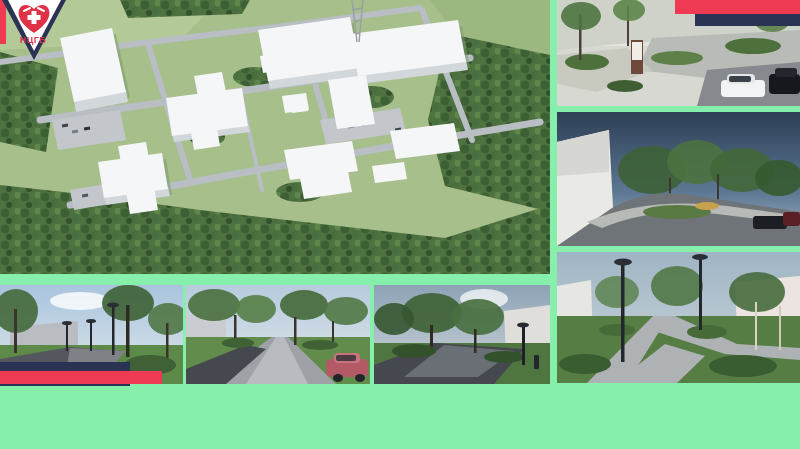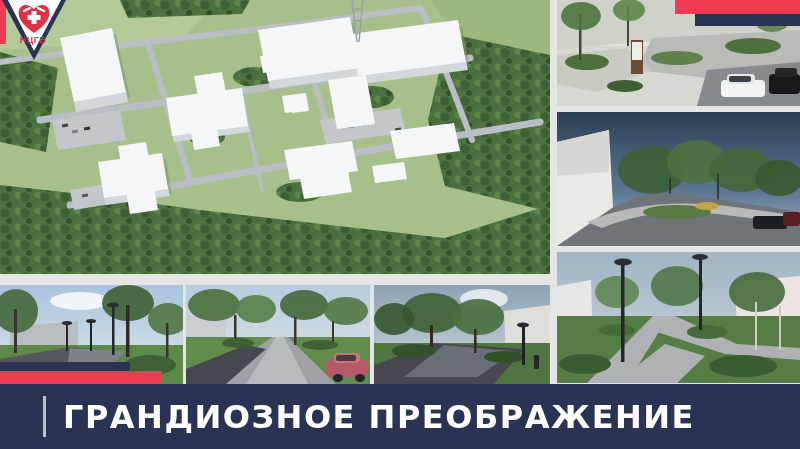--- a/index.html
+++ b/index.html
@@ -1,17 +1,17 @@
 <!DOCTYPE html>
 <html><head>
 <meta charset="utf-8">
 <style>
   html,body{margin:0;padding:0;background:#ffffff;}
   .slide{
-    position:relative;width:800px;height:449px;overflow:hidden;background:#e5e5e5;
+    position:relative;width:800px;height:449px;overflow:hidden;background:#86efac;
     font-family:"Liberation Sans","DejaVu Sans",sans-serif;
   }
   .tile{position:absolute;overflow:hidden;background:#cfd6cc;}
   .tile svg{display:block;width:100%;height:100%;}
   
   .t-main{left:0;top:0;width:550px;height:274px;}
   .t-ra{left:557px;top:0;width:243px;height:106px;}
   .t-rb{left:557px;top:112px;width:243px;height:134px;}
   .t-rc{left:557px;top:252px;width:243px;height:131px;}
   .t-b1{left:0;top:285px;width:183px;height:99px;}
@@ -369,18 +369,14 @@
       <g>
         <path d="M34 33 C22 25 17 17 19 10 C21 4 28 3 34 9 C40 3 47 4 49 10 C51 17 46 25 34 33 Z" fill="#e03246"></path>
         <rect x="31.5" y="11" width="5" height="13" fill="#ffffff"></rect>
         <rect x="27.5" y="15" width="13" height="5" fill="#ffffff"></rect>
         <path d="M24 11 L30 8 M44 11 L38 8" stroke="#ffffff" stroke-width="2" fill="none" stroke-linecap="round"></path>
       </g>
     </svg>
     <div class="abbr">НЦГБ</div>
   </div>
 
-  <div class="banner">
-    <div class="vline"></div>
-    <div class="title">ГРАНДИОЗНОЕ ПРЕОБРАЖЕНИЕ</div>
-  </div>
 
 </div>
 
 </body></html>

